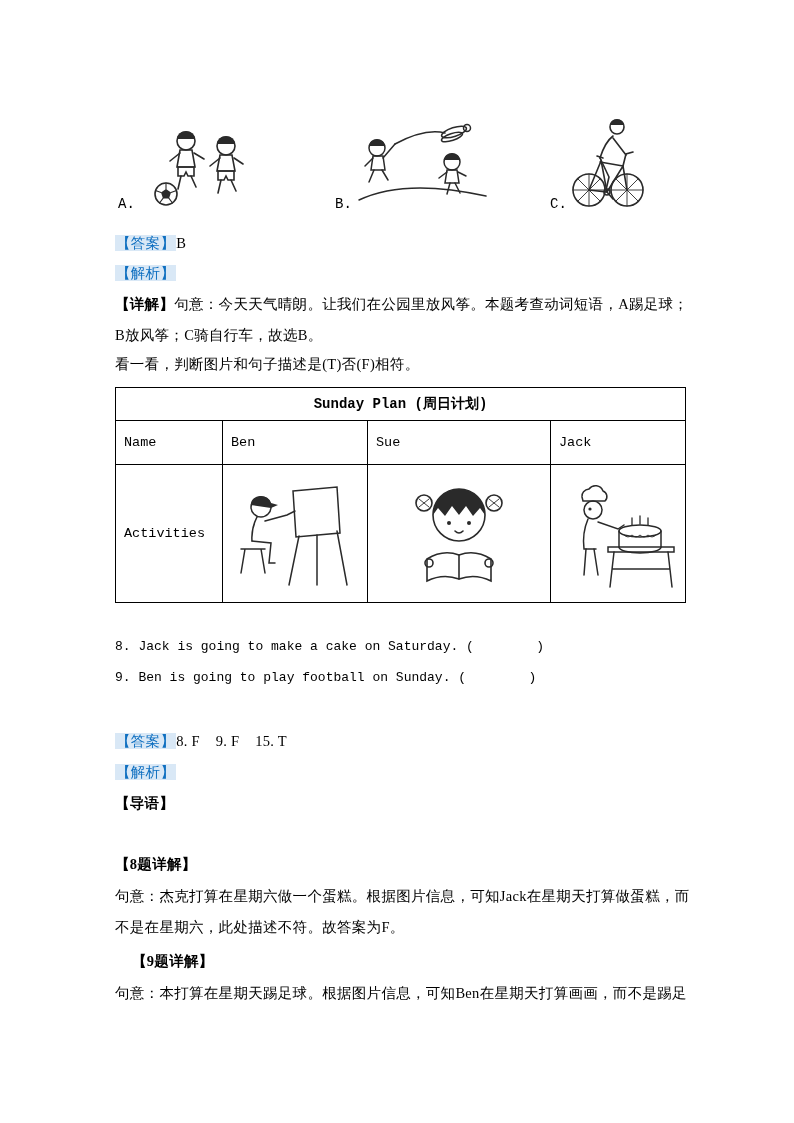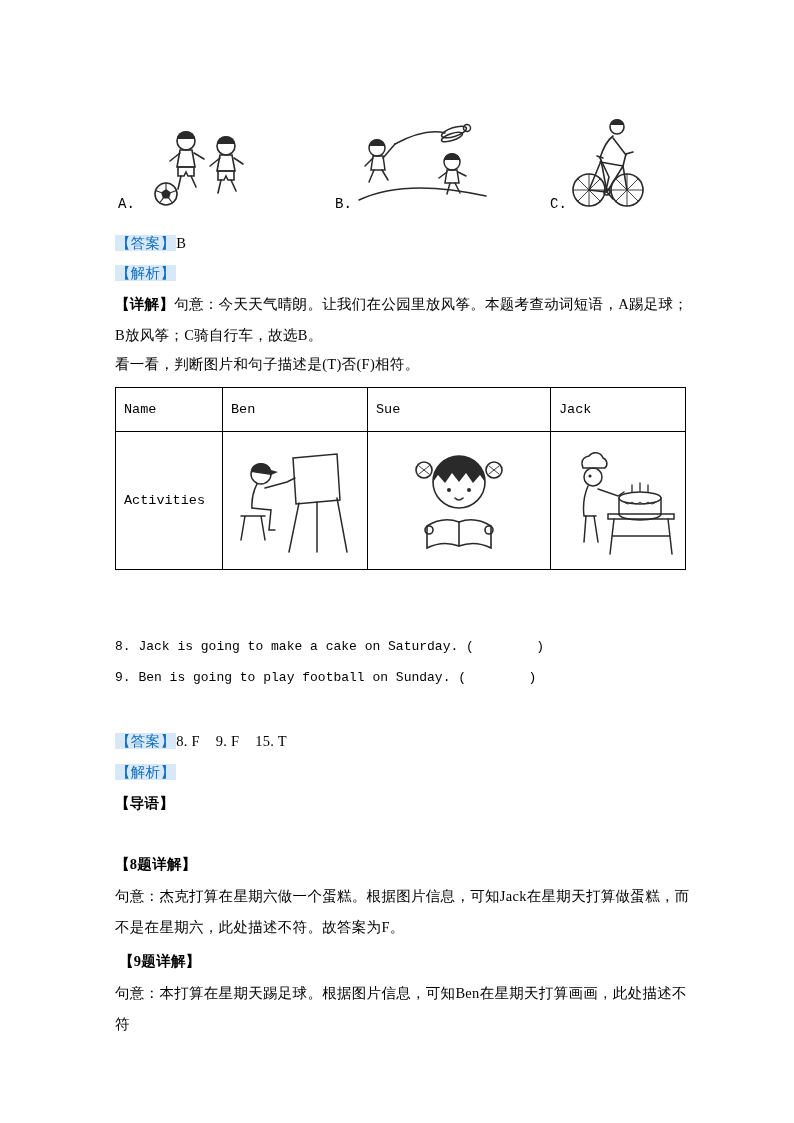--- a/index.html
+++ b/index.html
@@ -120,20 +120,23 @@
 
   <div class="abs" style="left:115px; top:387px;">
     <table class="plan">
       <colgroup>
           <col style="width:107px">
           <col style="width:145px">
           <col style="width:183px">
           <col style="width:135px">
         </colgroup>
       <tbody>
+          <tr>
+        <td class="title-cell" colspan="4">Sunday Plan (周日计划)</td>
+      </tr>
       <tr>
         <td class="head-cell">Name</td>
         <td class="head-cell">Ben</td>
         <td class="head-cell">Sue</td>
         <td class="head-cell">Jack</td>
       </tr>
       <tr>
         <td class="act-label">Activities</td>
         <td class="act-cell">
           <svg class="lineart" style="margin:0 auto" viewBox="0 0 140 122" width="140" height="122">
@@ -201,16 +204,16 @@
   </div>
   <div class="abs zh" style="left:115px; top:757px;">
     <span class="tag">【解析】</span>
   </div>
 
   <div class="abs zh bold" style="left:115px; top:788px;">【导语】</div>
 
   <div class="abs zh bold" style="left:115px; top:849px;">【8题详解】</div>
   <div class="abs zh" style="left:115px; top:881px; width:575px;">句意：杰克打算在星期六做一个蛋糕。根据图片信息，可知Jack在星期天打算做蛋糕，而不是在星期六，此处描述不符。故答案为F。</div>
 
-  <div class="abs zh bold" style="left:119px; top:946px;">【9题详解】</div>
-  <div class="abs zh" style="left:115px; top:978px; width:580px;">句意：本打算在星期天踢足球。根据图片信息，可知Ben在星期天打算画画，此处描述不符</div>
+  <div class="abs zh bold" style="left:132px; top:946px;">【9题详解】</div>
+  <div class="abs zh" style="left:115px; top:978px; width:580px;">句意：本打算在星期天踢足球。根据图片信息，可知Ben在星期天打算画画，而不是踢足</div>
 
 </div>
 
 </body></html>

